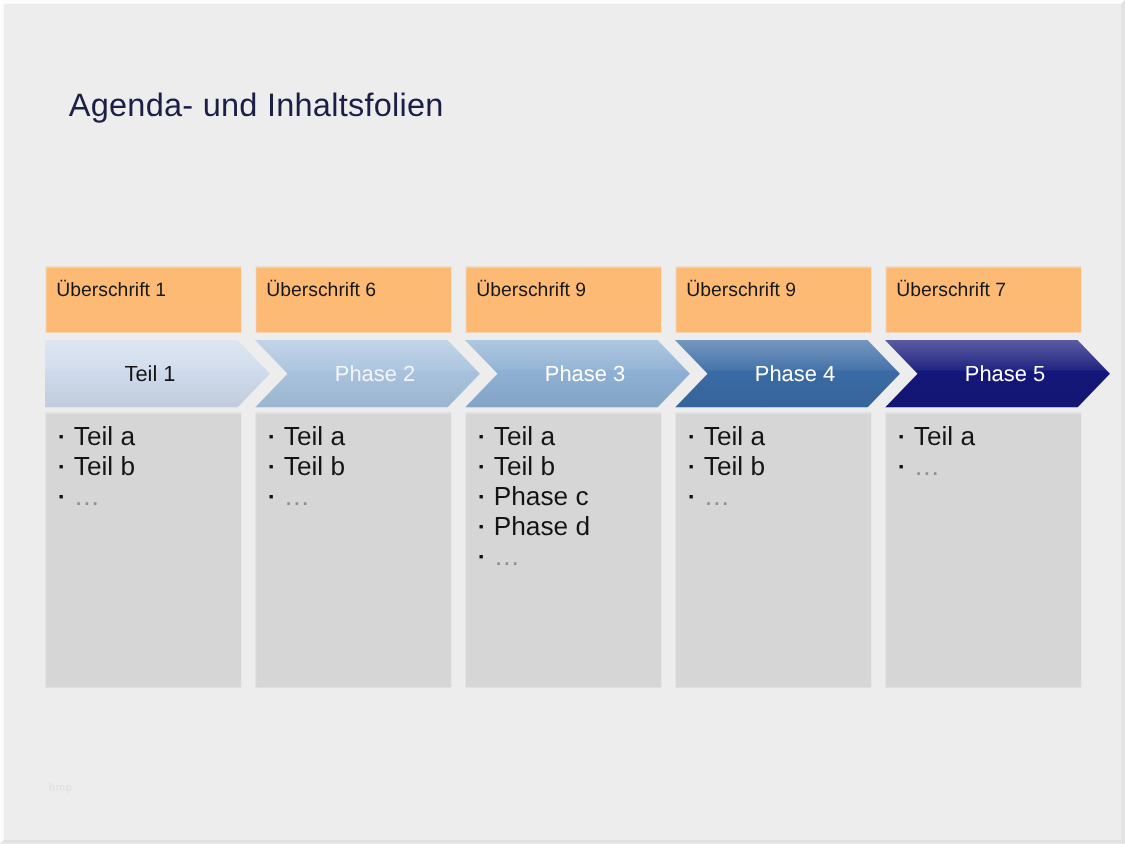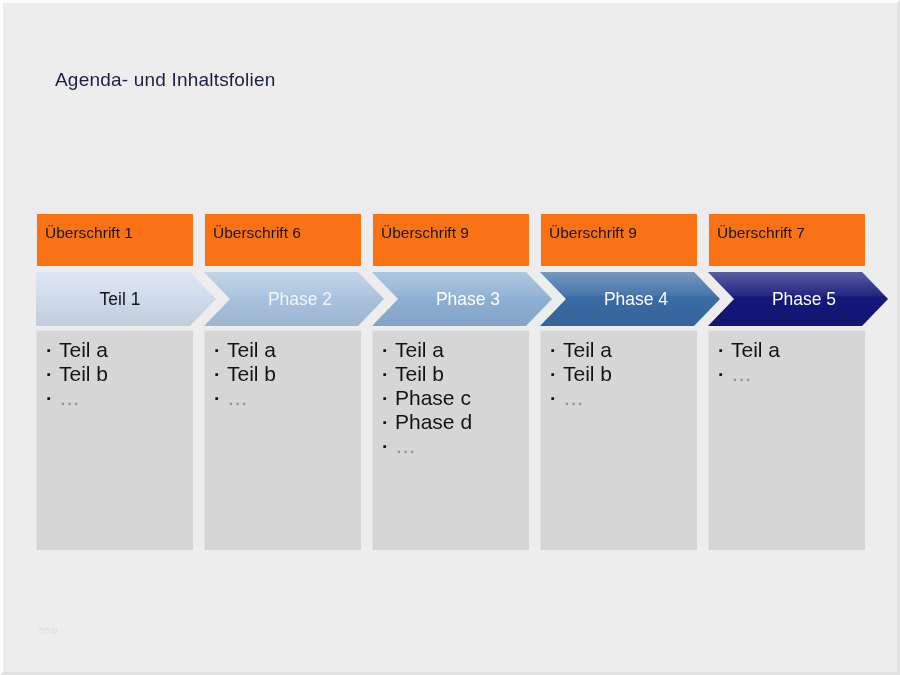--- a/index.html
+++ b/index.html
@@ -24,21 +24,21 @@
     border-top: 3px solid #fdfdfd;
     border-right: 3px solid #e2e2e2;
     border-bottom: 3px solid #e2e2e2;
   }
 
   
   #title {
     position: absolute;
     left: 52px;
     top: 66px;
-    font-size: 19px;
+    font-size: 26px;
     letter-spacing: 0.2px;
     color: #1b1f45;
     font-weight: 400;
     white-space: nowrap;
   }
 
   
   .col {
     position: absolute;
     top: 210px;
@@ -50,21 +50,21 @@
   .col-3 { left: 537px; }
   .col-4 { left: 705px; }
 
   
   .head-box {
     position: absolute;
     top: 0;
     left: 0;
     width: 157px;
     height: 53px;
-    background: #f97316;
+    background: #fdba74;
     border-top: 1px solid #e6e6e6;
     border-left: 1px solid #e6e6e6;
     box-sizing: border-box;
   }
   .head-label {
     position: absolute;
     left: 8px;
     top: 10px;
     font-size: 15.5px;
     color: #171717;

